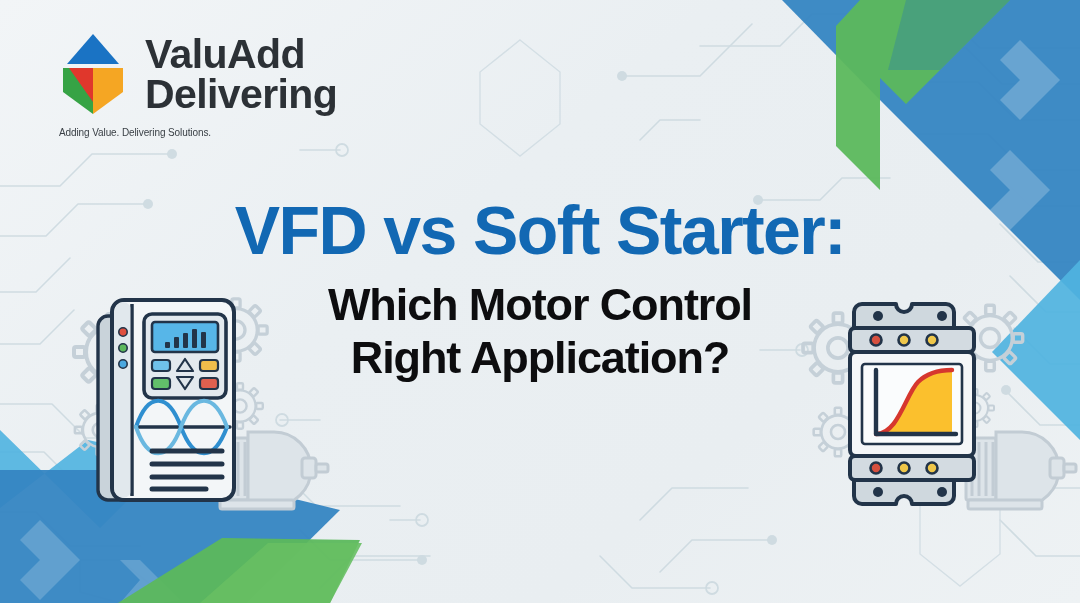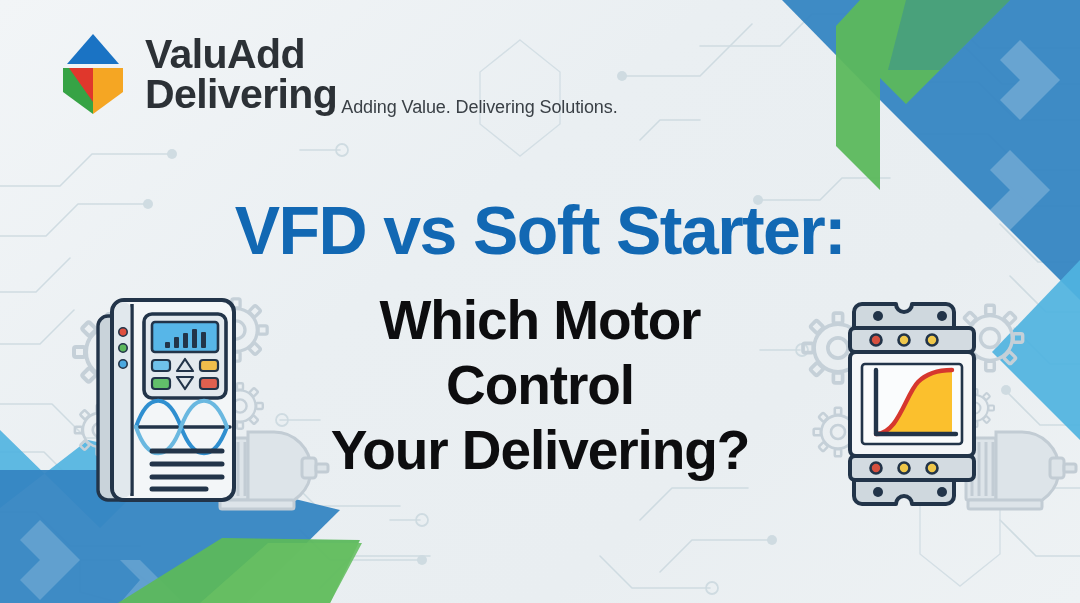--- a/index.html
+++ b/index.html
@@ -29,22 +29,22 @@
     pointer-events: none;
     opacity: 0.75;
   }
 
   
   .logo-block {
     position: absolute;
     left: 55px;
     top: 30px;
     display: flex;
-    flex-direction: row;
-    align-items: flex-end;
+    flex-direction: column;
+    align-items: flex-start;
   }
   .logo-row {
     display: flex;
     align-items: center;
     gap: 14px;
   }
   .logo-mark {
     width: 76px;
     height: 88px;
     flex: 0 0 auto;
@@ -58,21 +58,21 @@
     font-family: "Liberation Sans", sans-serif;
     font-size: 41px;
     font-weight: 700;
     color: #2c3136;
     letter-spacing: -0.6px;
     white-space: nowrap;
   }
   .logo-tagline {
     margin-top: 9px;
     margin-left: 4px;
-    font-size: 18px;
+    font-size: 10px;
     font-weight: 400;
     color: #3a4046;
     white-space: nowrap;
     letter-spacing: -0.1px;
   }
 
   
   .headline-wrap {
     position: absolute;
     left: 0;
@@ -83,23 +83,23 @@
   .headline-main {
     font-size: 68px;
     font-weight: 700;
     color: #1268b3;
     letter-spacing: -1.6px;
     line-height: 1.0;
     margin: 0;
     white-space: nowrap;
   }
   .headline-sub {
-    margin: 24px auto 0;
+    margin: 14px auto 0;
     width: 520px;
-    font-size: 55px;
+    font-size: 45px;
     font-weight: 700;
     color: #0d0d0f;
     letter-spacing: -1.1px;
     line-height: 1.18;
   }
 
   
   .art-vfd {
     position: absolute;
     left: 86px;
@@ -373,21 +373,21 @@
         <span class="logo-line">Delivering</span>
       </div>
     </div>
     <div class="logo-tagline">Adding Value. Delivering Solutions.</div>
   </div>
 
   <div class="headline-wrap">
     <h1 class="headline-main">VFD vs Soft Starter:</h1>
     <div class="headline-sub">
       <div>Which Motor Control</div>
-      <div>Your Delivering?</div>
+      <div>Right Application?</div>
     </div>
   </div>
 
   <svg class="art-vfd" viewBox="0 0 200 232" aria-hidden="true">
 
     <rect x="12" y="28" width="34" height="184" rx="10" fill="#c9d3da" stroke="#223449" stroke-width="3.4"></rect>
 
     <rect x="26" y="12" width="122" height="200" rx="12" fill="#f3f6f8" stroke="#223449" stroke-width="4"></rect>
 
     <line x1="46" y1="16" x2="46" y2="208" stroke="#223449" stroke-width="3"></line>

